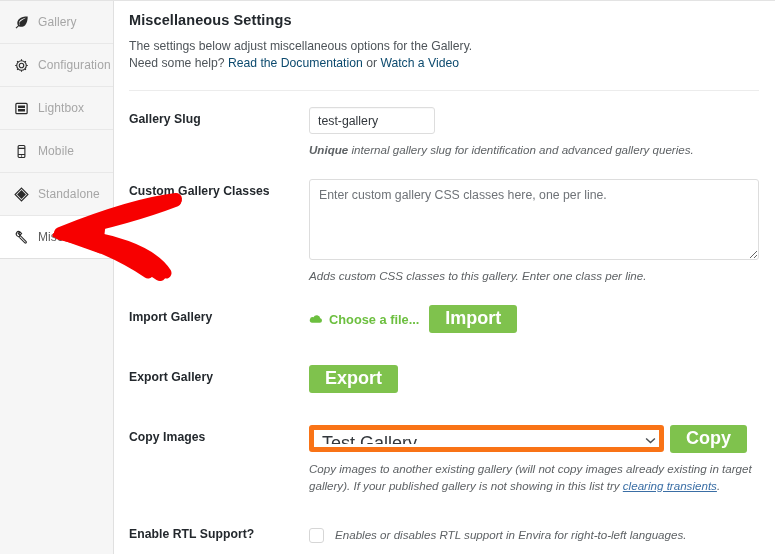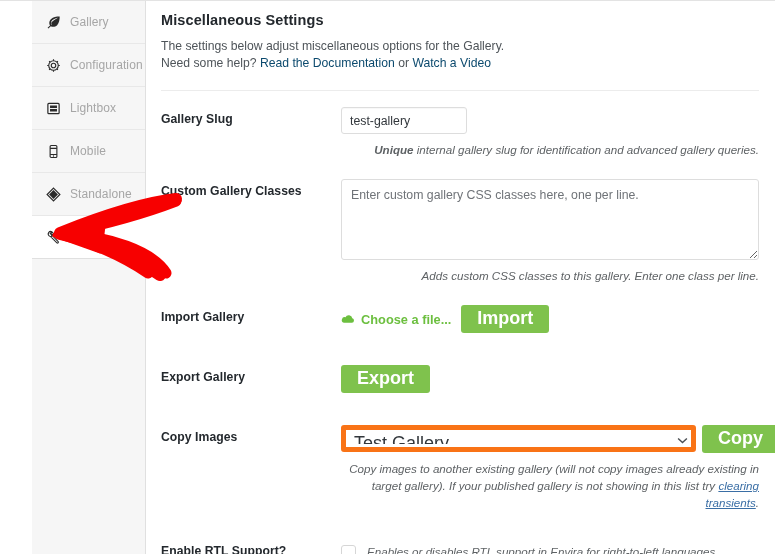--- a/index.html
+++ b/index.html
@@ -12,21 +12,20 @@
     -webkit-font-smoothing: antialiased;
   }
 
   #app {
     position: relative;
     width: 775px;
     height: 554px;
     display: flex;
     border-top: 1px solid #e3e3e3;
     background: #ffffff;
-    padding-left: 32px;
   }
 
   
   .sidebar {
     width: 114px;
     flex: 0 0 114px;
     background: #f6f6f6;
     border-right: 1px solid #e0e0e0;
     height: 100%;
     padding-top: 0;
@@ -115,21 +114,20 @@
     letter-spacing: .05px;
   }
   .row-field { flex: 1 1 auto; min-width: 0; margin-left: 20px; }
 
   .desc {
     font-size: 11.6px;
     font-style: italic;
     color: #5e6265;
     line-height: 17px;
     margin-top: 7px;
-    text-align: right;
   }
   .desc b { font-weight: bold; font-style: italic; }
   .desc a {
     color: #3a6ea5;
     text-decoration: underline;
     font-style: italic;
   }
 
   input.text-field {
     width: 126px;

